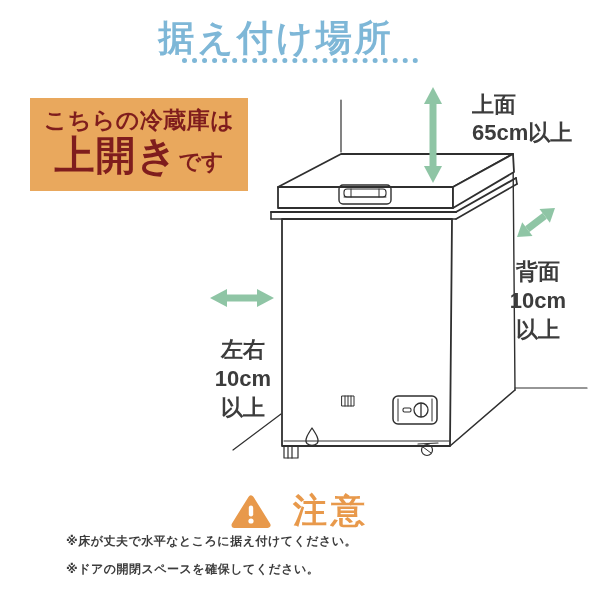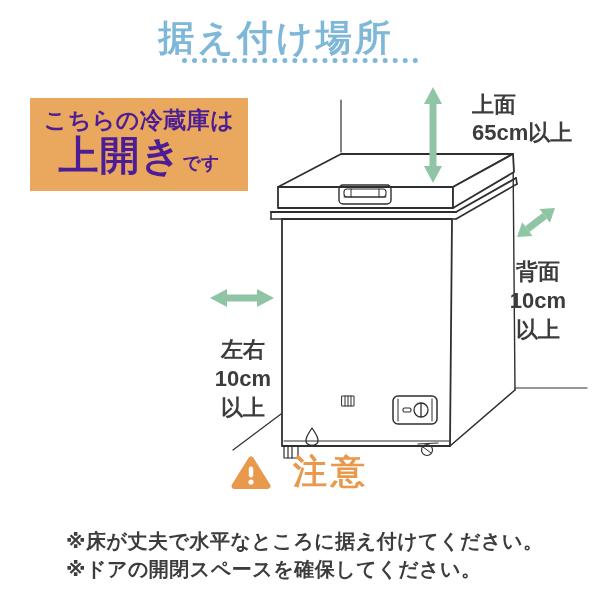--- a/index.html
+++ b/index.html
@@ -20,56 +20,56 @@
   .title-underline{
     top:58px;left:182px;width:236px;height:0;
     border-bottom:5px dotted var(--accent-blue,#7EB7D7);
   }
 
   
   .badge{
     top:98px;left:30px;width:218px;height:93px;
     background:var(--badge-orange,#E9A85D);
     display:flex;flex-direction:column;justify-content:center;align-items:center;
-    color:#4c1d95;font-weight:bold;
+    color:#7f1d1d;font-weight:bold;
   }
   .badge-line1{font-size:23px;letter-spacing:0.5px;line-height:30px;}
   .badge-line2{line-height:40px;}
   .badge-line2 .em{font-size:40px;letter-spacing:1px;}
-  .badge-line2 .suffix{font-size:18px;margin-top:21px;}
+  .badge-line2 .suffix{font-size:22px;margin-top:21px;}
 
   
   .scene{top:0;left:0;}
   [data-name="freezer-drawing"]{stroke:var(--line-dark,#2F2F2F);}
   [data-name="room-lines"]{stroke:var(--line-dark,#2F2F2F);}
   [data-name="clearance-arrows"]{stroke:var(--arrow-green,#8FC5A5);fill:var(--arrow-green,#8FC5A5);}
   [data-name="clearance-arrows"] polygon{stroke:none;}
   .face{fill:#ffffff;}
 
   
   .clearance-label{
     white-space:pre-line;font-weight:bold;font-size:22px;
     color:var(--text-dark,#3C3C3C);
   }
   .label-top{top:91px;left:472px;line-height:28px;text-align:left;}
   .label-rear{top:257px;left:494px;width:88px;line-height:29px;text-align:center;}
   .label-side{top:335px;left:199px;width:88px;line-height:29px;text-align:center;}
 
   
   .caution-header{
-    top:449px;left:0;width:600px;
+    top:488px;left:0;width:600px;
     display:flex;justify-content:center;align-items:center;gap:22px;
   }
   .caution-heading{
     font-size:34px;font-weight:bold;letter-spacing:4px;
     color:var(--caution-orange,#E8994B);
   }
   .caution-notes{
     top:527px;left:66px;width:520px;
-    font-size:20px;font-weight:bold;line-height:28px;letter-spacing:0.5px;
+    font-size:12px;font-weight:bold;line-height:28px;letter-spacing:0.5px;
     color:var(--text-dark,#3C3C3C);
   }
 </style>
 </head>
 <body>
 
 <div class="abs title" data-name="page-title">据え付け場所</div>
 <div class="abs title-underline" data-name="title-dotted-underline"></div>
 
 <div class="abs badge" data-name="top-opening-badge">

